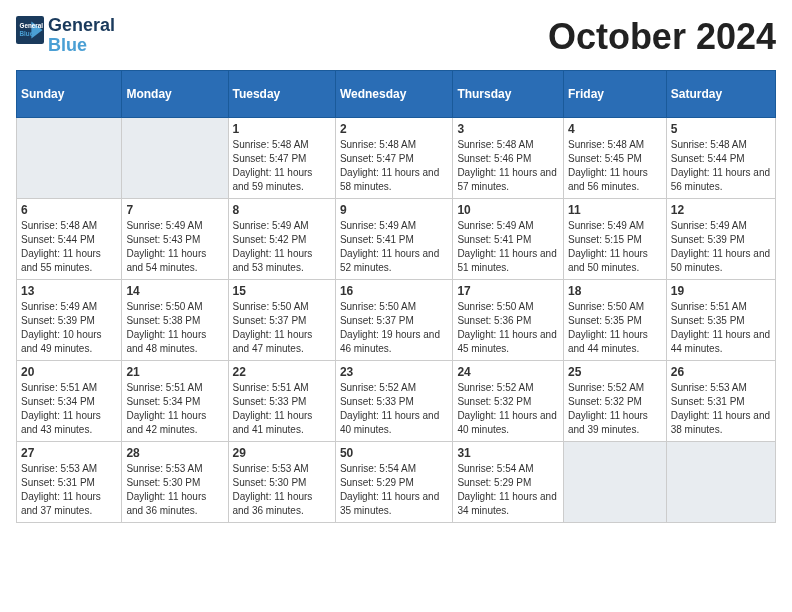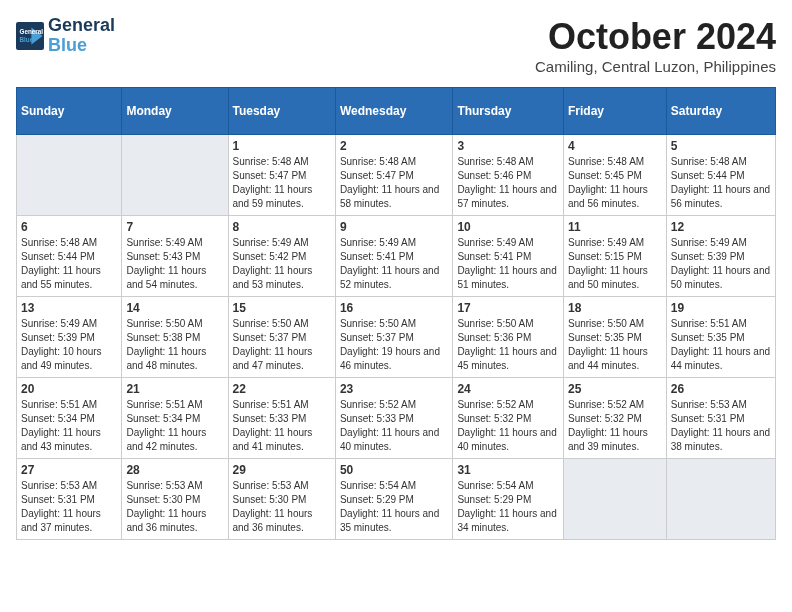--- a/index.html
+++ b/index.html
@@ -11,38 +11,38 @@
       padding: 16px;
     }
     .header-area {
       display: flex;
       justify-content: space-between;
       align-items: flex-start;
       margin-bottom: 12px;
     }
     .logo-area {
       display: flex;
-      align-items: center;
+      align-items: flex-start;
     }
     .logo-text {
       font-size: 18px;
       font-weight: bold;
       color: #1a3a5c;
       line-height: 1.1;
     }
     .logo-text span {
       color: #1a3a5c;
     }
     .logo-icon {
       width: 28px;
       height: 28px;
       margin-right: 4px;
     }
     .title-area {
-      text-align: right;
+      text-align: left;
     }
     .month-title {
       font-size: 36px;
       font-weight: bold;
       color: #222;
     }
     .location-title {
       font-size: 15px;
       color: #444;
     }
@@ -108,21 +108,20 @@
     </svg>
     <div>
       <div class="logo-text">
         <span>General</span><br>
         <span style="color:#4a9fd4">Blue</span>
       </div>
     </div>
   </div>
   <div class="title-area">
     <div class="month-title">October 2024</div>
-    <div class="location-title">Camiling, Central Luzon, Philippines</div>
   </div>
 </div>
 
 <table>
   <thead>
     <tr>
     <th>Sunday</th>
         <th>Monday</th>
         <th>Tuesday</th>
         <th>Wednesday</th>

